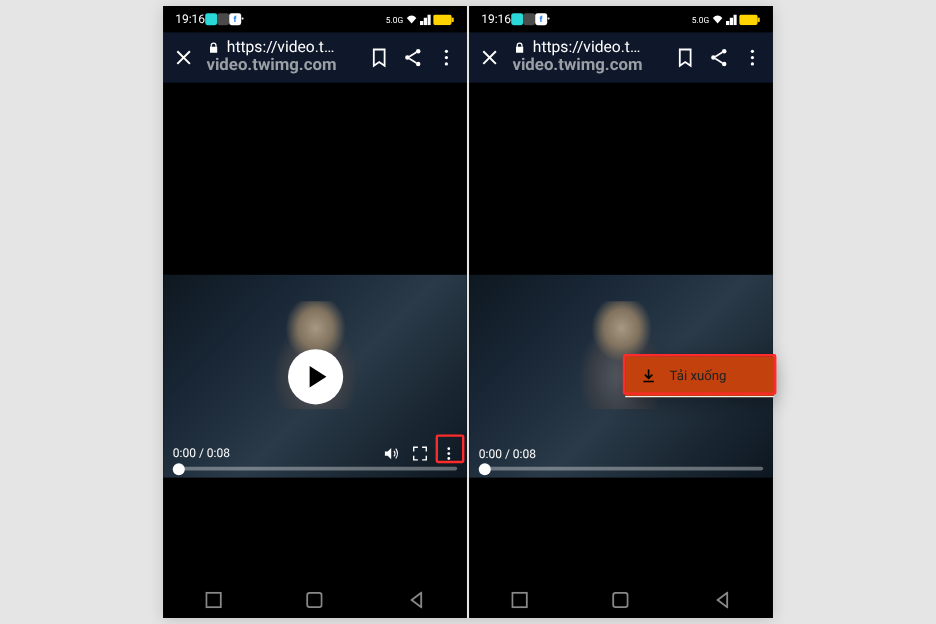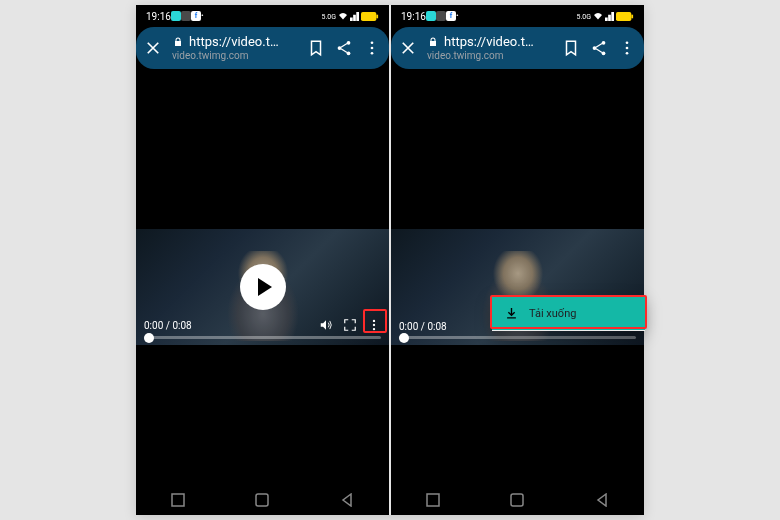--- a/index.html
+++ b/index.html
@@ -37,51 +37,50 @@
       font-size: 10px;
       justify-content: space-between;
     }
     .status-left { display: flex; align-items: flex-start; gap: 0; }
     .status-right { display: flex; align-items: flex-end; gap: 2px; }
     .status-right svg { display: block; }
     .app-chip { width: 10px; height: 10px; border-radius: 2px; }
     
     .toolbar {
       height: 42px;
-      background: #0c4a6e;
+      background: #0f172a;
       color: #fff;
       display: flex;
       align-items: center;
       padding: 0 8px;
       gap: 10px;
-      border-radius: 18px;
     }
     .urlwrap {
       flex: 1;
       display: flex;
       flex-direction: column;
       overflow: hidden;
       line-height: 1.1;
     }
     .urlwrap .title-row { display: flex; align-items: center; gap: 5px; }
     .url-title { font-size: 13px; white-space: nowrap; overflow: hidden; text-overflow: ellipsis; }
-    .url-sub { font-size: 10px; color: #9aa0a6; }
+    .url-sub { font-size: 14px; color: #9aa0a6; font-weight: bold; }
     .tool-icon { width: 18px; height: 18px; flex-shrink: 0; }
     
     .content {
       flex: 1;
       background: #000;
       position: relative;
     }
     .video-frame {
       position: absolute;
       top: 160px;
       left: 0;
       right: 0;
-      height: 116px;
+      height: 169px;
       background: linear-gradient(135deg, #0e1820 0%, #1a2838 30%, #2a3a48 55%, #1c2a36 75%, #0d1620 100%);
       overflow: hidden;
     }
     .figure {
       position: absolute;
       top: 22px;
       left: 50%;
       transform: translateX(-50%);
       width: 80px;
       height: 90px;
@@ -146,22 +145,22 @@
     .highlight-box {
       position: absolute;
       border: 2px solid #ff2a2a;
       border-radius: 2px;
     }
     
     .popup {
       position: absolute;
       top: 228px;
       right: -1px;
-      width: 153px;
-      background: #14b8a6;
+      width: 124px;
+      background: #c2410c;
       box-shadow: 0 4px 16px rgba(0,0,0,0.35);
       z-index: 5;
     }
     .popup-item {
       display: flex;
       align-items: center;
       gap: 10px;
       padding: 9px 12px;
       font-size: 11px;
       color: #202124;

